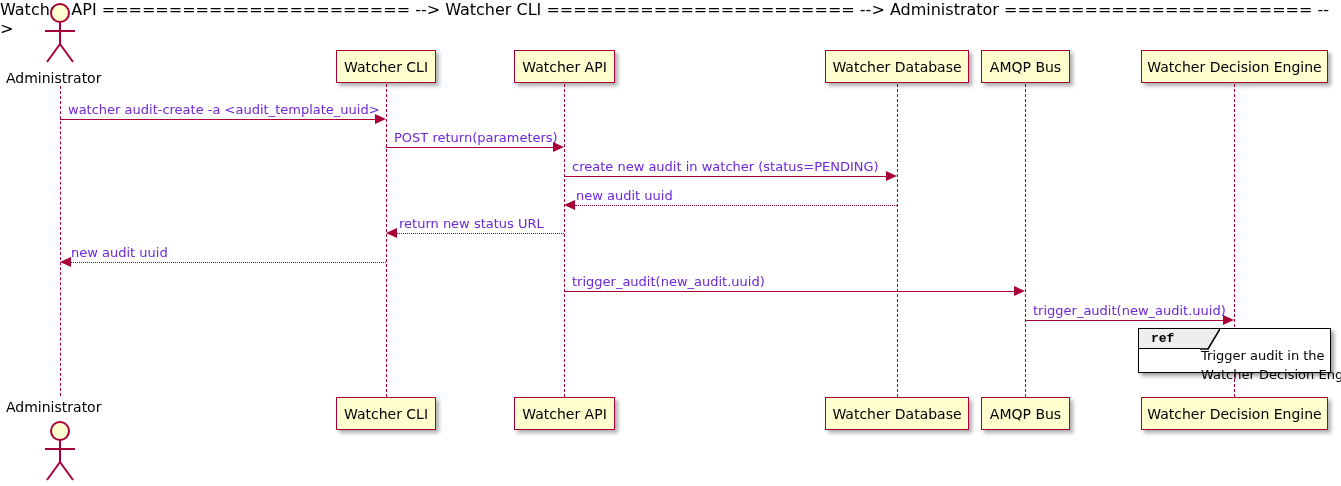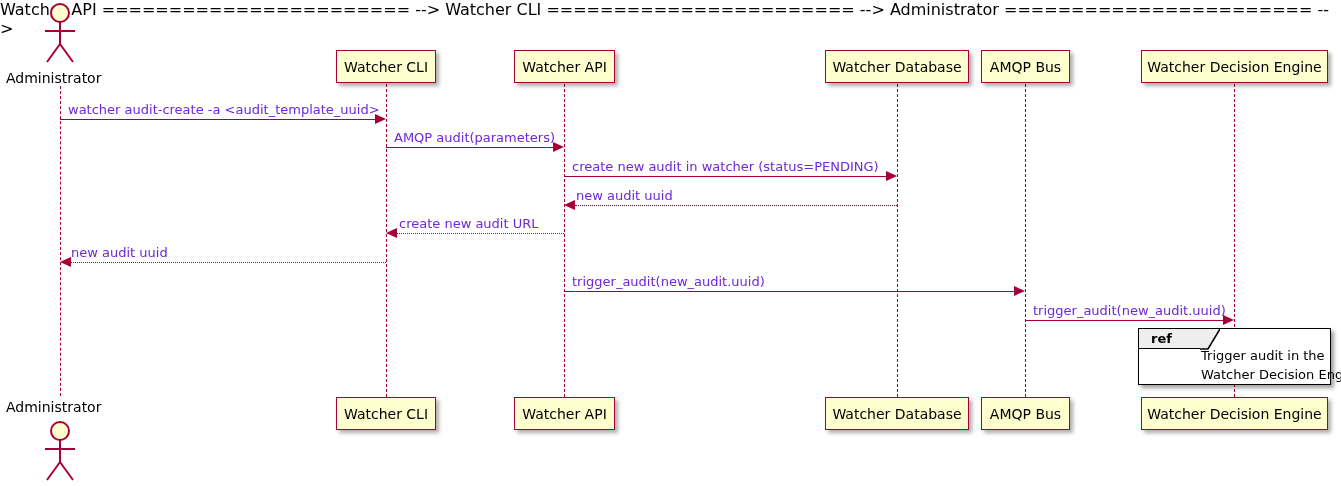--- a/index.html
+++ b/index.html
@@ -163,56 +163,56 @@
   <div class="participant-box" style="left:1141px; top:50px; width:187px; height:33px;">
     <span>Watcher Decision Engine</span>
   </div>
 
   
   <div class="msg-label" style="left:68px; top:102px;">watcher audit-create -a &lt;audit_template_uuid&gt;</div>
   <div class="arrow-line solid" style="left:60px; top:119px; width:316px;"></div>
   <div class="arrow-head right" style="left:375px; top:114px;"></div>
 
   
-  <div class="msg-label" style="left:394px; top:130px;">AMQP audit(parameters)</div>
+  <div class="msg-label" style="left:394px; top:130px;">POST return(parameters)</div>
   <div class="arrow-line solid" style="left:386px; top:147px; width:168px;"></div>
   <div class="arrow-head right" style="left:553px; top:142px;"></div>
 
   
   <div class="msg-label" style="left:572px; top:159px;">create new audit in watcher (status=PENDING)</div>
   <div class="arrow-line solid" style="left:564px; top:176px; width:323px;"></div>
   <div class="arrow-head right" style="left:886px; top:171px;"></div>
 
    Watcher API ======================= --&gt;
   <div class="msg-label" style="left:576px; top:188px;">new audit uuid</div>
   <div class="arrow-line dotted" style="left:575px; top:205px; width:322px;"></div>
   <div class="arrow-head left" style="left:564px; top:200px;"></div>
 
    Watcher CLI ======================= --&gt;
-  <div class="msg-label" style="left:399px; top:216px;">create new audit URL</div>
+  <div class="msg-label" style="left:399px; top:216px;">return new status URL</div>
   <div class="arrow-line dotted" style="left:397px; top:233px; width:167px;"></div>
   <div class="arrow-head left" style="left:386px; top:228px;"></div>
 
    Administrator ======================= --&gt;
   <div class="msg-label" style="left:71px; top:245px;">new audit uuid</div>
   <div class="arrow-line dotted" style="left:71px; top:262px; width:315px;"></div>
   <div class="arrow-head left" style="left:60px; top:257px;"></div>
 
   
   <div class="msg-label" style="left:572px; top:274px;">trigger_audit(new_audit.uuid)</div>
   <div class="arrow-line solid" style="left:564px; top:291px; width:451px;"></div>
   <div class="arrow-head right" style="left:1014px; top:286px;"></div>
 
   
   <div class="msg-label" style="left:1033px; top:303px;">trigger_audit(new_audit.uuid)</div>
   <div class="arrow-line solid" style="left:1025px; top:320px; width:199px;"></div>
   <div class="arrow-head right" style="left:1223px; top:315px;"></div>
 
   
-  <div class="ref-box" style="left:1138px; top:328px; width:193px; height:57px;">
+  <div class="ref-box" style="left:1138px; top:328px; width:193px; height:45px;font-family:Liberation Mono, monospace;">
     <div class="ref-tab" style="width:62px; height:20px;">
       <span>ref</span>
     </div>
     <svg width="20" height="21" viewBox="0 0 20 21" style="position:absolute; left:61px; top:0;">
       <polygon points="0,0 20,0 8,20 0,20" fill="#EEEEEE" stroke="none"></polygon>
       <polyline points="20,0 8,20 0,20" fill="none" stroke="#000000" stroke-width="1.6"></polyline>
     </svg>
   </div>
   <div class="ref-body" style="left:1155px; top:347px; width:176px;">Trigger audit in the
 Watcher Decision Engine</div>

